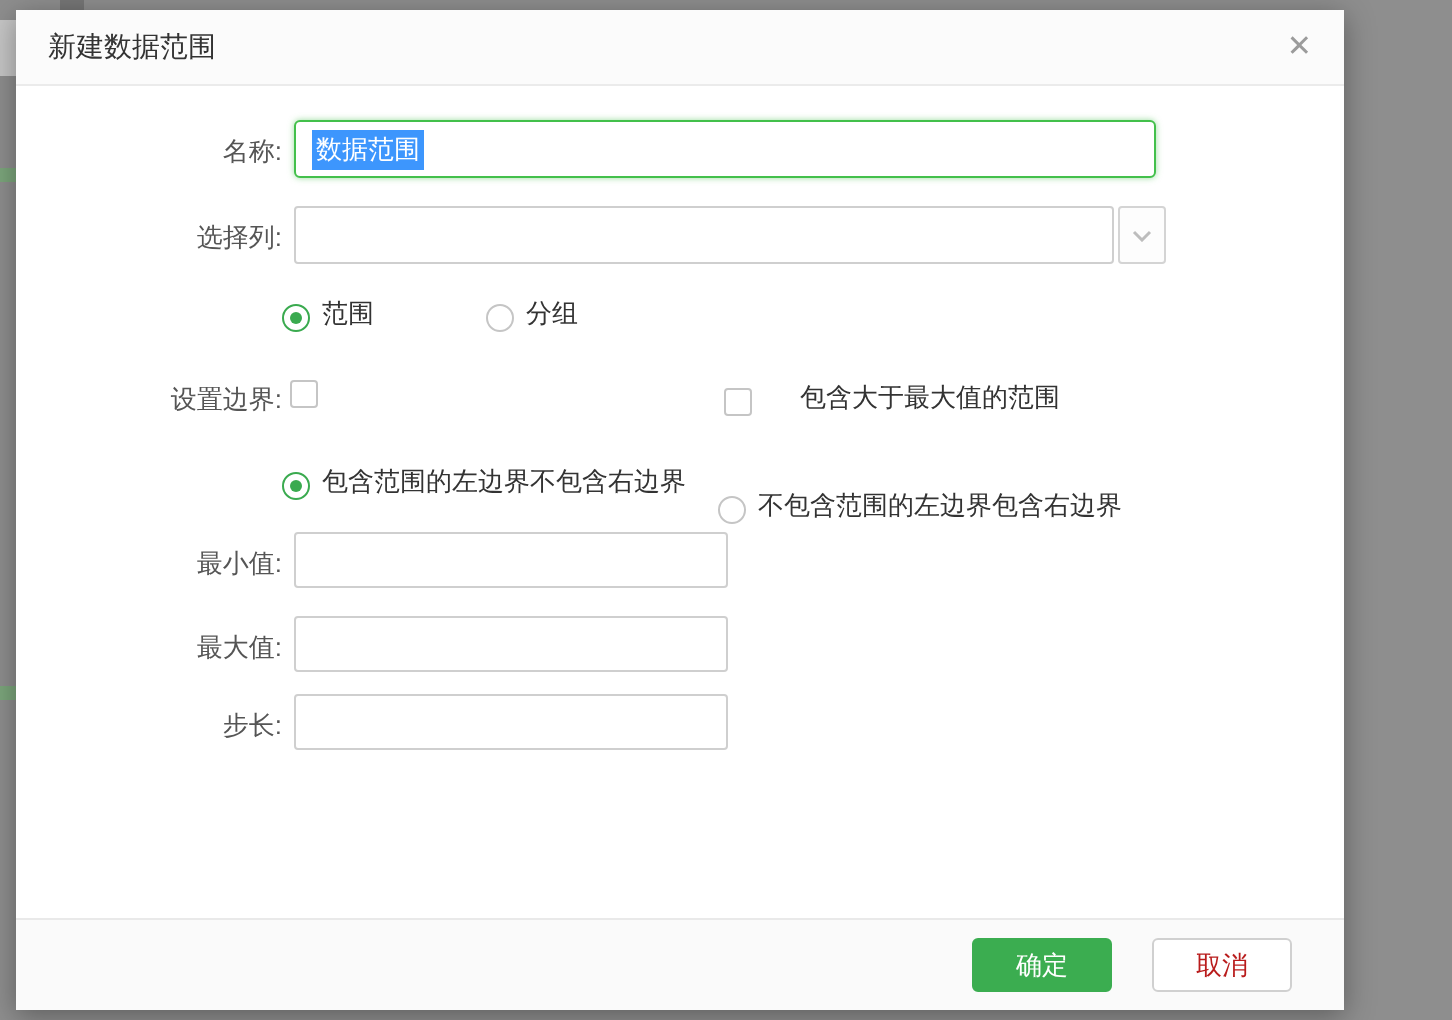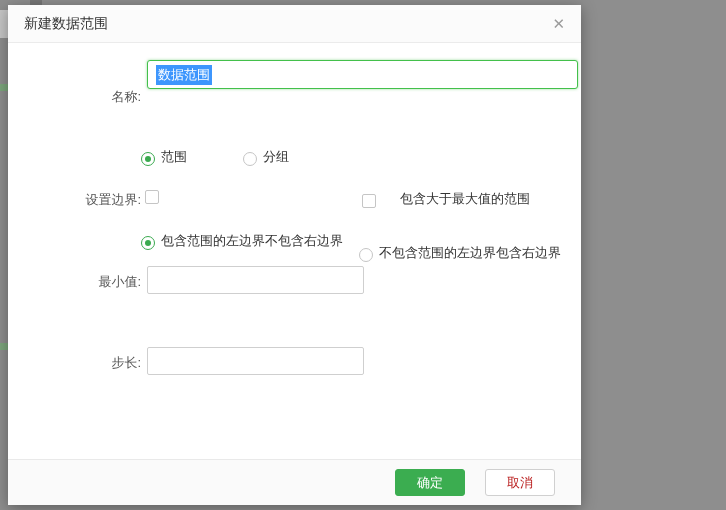--- a/index.html
+++ b/index.html
@@ -12,21 +12,21 @@
   }
 
   
   .bg-bit { position:absolute; }
   .bg-bit.light  { left:0; top:10px;  width:8px;  height:28px; background:#c6c6c6; }
   .bg-bit.green1 { left:0; top:84px;  width:8px;  height:7px;  background:#7ca67c; }
   .bg-bit.green2 { left:0; top:343px; width:8px;  height:7px;  background:#7ca67c; }
   .bg-bit.dark   { left:30px; top:0;  width:12px; height:5px;  background:#767676; }
 
   .dialog {
-    position:absolute; left:8px; top:5px; width:573px; height:500px;
+    position:absolute; left:8px; top:5px; width:664px; height:500px;
     background:#fff; box-shadow:0 3px 14px rgba(0,0,0,.35);
     display:flex; flex-direction:column;
   }
 
   .dlg-header {
     height:38px; flex:0 0 38px; background:#fbfbfb;
     border-bottom:1px solid #ebebeb;
     display:flex; align-items:center; padding:0 16px;
   }
   .dlg-title { font-size:14px; color:#333; }
@@ -80,21 +80,21 @@
 
   
   .text-input {
     position:absolute; left:139px; top:0; width:217px; height:28px;
     border:1px solid #cfcfcf; border-radius:2px; background:#fff;
     padding:0 8px; font-size:13px; outline:none;
     font-family:"Liberation Sans","DejaVu Sans",sans-serif;
   }
 
   
-  .row.r-name   { top:17px;  height:29px; } .row.r-name   .row-label { top:7px;margin-top:21px; }
+  .row.r-name   { top:17px;  height:29px; } .row.r-name   .row-label { top:7px; }
   .row.r-select { top:60px;  height:29px; } .row.r-select .row-label { top:7px; }
   .row.r-type   { top:105px; height:15px; }
   .row.r-bound  { top:147px; height:15px; } .row.r-bound  .row-label { top:1px; }
   .row.r-edge   { top:189px; height:15px; }
   .row.r-min    { top:223px; height:28px; } .row.r-min    .row-label { top:7px; }
   .row.r-max    { top:265px; height:28px; } .row.r-max    .row-label { top:7px; }
   .row.r-step   { top:304px; height:28px; } .row.r-step   .row-label { top:7px; }
 
   .opt.type-a  { left:133px; top:0; }
   .opt.type-b  { left:235px; top:0; }
@@ -133,20 +133,31 @@
 
   <div class="dlg-body">
 
     <div class="row r-name">
       <span class="row-label">名称:</span>
       <div class="fake-input">
         <span class="sel-text">数据范围</span>
       </div>
     </div>
 
+    <div class="row r-select">
+      <span class="row-label">选择列:</span>
+      <div class="select-wrap">
+        <input class="select-main" type="text" value="" style="">
+        <span class="select-caret">
+          <svg width="10" height="6" viewBox="0 0 10 6">
+            <polyline points="1,1 5,5 9,1" fill="none" stroke="#bdbdbd" stroke-width="1.5"></polyline>
+          </svg>
+        </span>
+      </div>
+    </div>
 
     <div class="row r-type">
       <span class="opt type-a">
         <span class="radio on"></span>
         <span>范围</span>
       </span>
       <span class="opt type-b">
         <span class="radio"></span>
         <span>分组</span>
       </span>
@@ -172,20 +183,24 @@
         <span class="radio"></span>
         <span>不包含范围的左边界包含右边界</span>
       </span>
     </div>
 
     <div class="row r-min">
       <span class="row-label">最小值:</span>
       <input class="text-input" type="text" value="" style="">
     </div>
 
+    <div class="row r-max">
+      <span class="row-label">最大值:</span>
+      <input class="text-input" type="text" value="" style="">
+    </div>
 
     <div class="row r-step">
       <span class="row-label">步长:</span>
       <input class="text-input" type="text" value="" style="">
     </div>
 
   </div>
 
   <div class="dlg-footer">
     <div class="btn btn-ok">确定</div>

